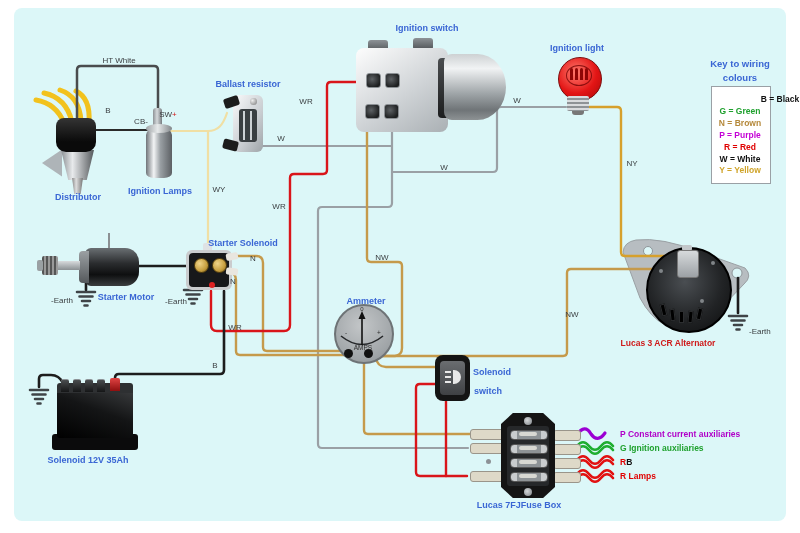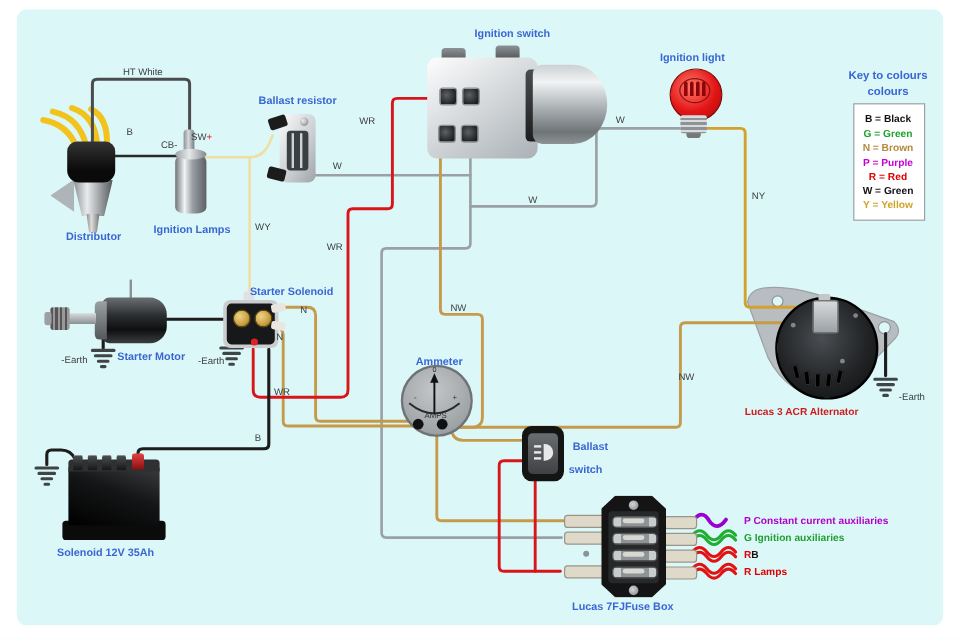--- a/index.html
+++ b/index.html
@@ -328,21 +328,21 @@
   </svg>
 
   <span class="lbl" style="left:78px;top:197px">Distributor</span>
   <span class="lbl" style="left:160px;top:191px">Ignition Lamps</span>
   <span class="lbl" style="left:248px;top:84px">Ballast resistor</span>
   <span class="lbl" style="left:427px;top:28px">Ignition switch</span>
   <span class="lbl" style="left:577px;top:48px">Ignition light</span>
   <span class="lbl" style="left:243px;top:243px">Starter Solenoid</span>
   <span class="lbl" style="left:126px;top:297px">Starter Motor</span>
   <span class="lbl" style="left:366px;top:301px">Ammeter</span>
-  <span class="lbl" style="left:492px;top:372px">Ballast</span>
+  <span class="lbl" style="left:492px;top:372px">Solenoid</span>
   <span class="lbl" style="left:488px;top:391px">switch</span>
   <span class="lbl lbl-red" style="left:668px;top:343px;font-size:8.5px">Lucas 3 ACR Alternator</span>
   <span class="lbl" style="left:88px;top:460px">Solenoid 12V 35Ah</span>
   <span class="lbl" style="left:519px;top:505px">Lucas 7FJFuse Box</span>
 
   <span class="wl" style="left:119px;top:60px">HT White</span>
   <span class="wl" style="left:108px;top:110px">B</span>
   <span class="wl" style="left:141px;top:121px">CB-</span>
   <span class="wl" style="left:168px;top:114px"><span>SW</span><span class="plus">+</span></span>
   <span class="wl" style="left:219px;top:189px">WY</span>
@@ -360,27 +360,27 @@
   <span class="wl" style="left:215px;top:365px">B</span>
   <span class="wl" style="left:62px;top:300px">-Earth</span>
   <span class="wl" style="left:176px;top:301px">-Earth</span>
   <span class="wl-l" style="left:749px;top:331px">-Earth</span>
 
   <span class="af" style="left:362px;top:309px;font-size:6px">0</span>
   <span class="af" style="left:346px;top:332px">-</span>
   <span class="af" style="left:379px;top:332px">+</span>
   <span class="af" style="left:363px;top:347px">AMPS</span>
 
-  <span class="lbl" style="left:740px;top:63px;font-size:9.5px">Key to colours</span>
+  <span class="lbl" style="left:740px;top:63px;font-size:9.5px">Key to wiring</span>
   <span class="lbl" style="left:740px;top:77px;font-size:9.5px">colours</span>
-  <span class="leg" style="left: 740px; top: 99px; color: rgb(17, 17, 17);">B = Black</span>
+  <span class="leg" style="left: 780px; top: 99px; color: rgb(17, 17, 17);">B = Black</span>
   <span class="leg" style="left: 740px; top: 111px; color: rgb(31, 161, 46);">G = Green</span>
   <span class="leg" style="left: 740px; top: 123px; color: rgb(181, 137, 59);">N = Brown</span>
   <span class="leg" style="left: 740px; top: 135px; color: rgb(196, 0, 214);">P = Purple</span>
   <span class="leg" style="left: 740px; top: 147px; color: rgb(224, 0, 0);">R = Red</span>
-  <span class="leg" style="left: 740px; top: 159px; color: rgb(17, 17, 17);">W = Green</span>
+  <span class="leg" style="left: 740px; top: 159px; color: rgb(17, 17, 17);">W = White</span>
   <span class="leg" style="left: 740px; top: 170px; color: rgb(207, 164, 42);">Y = Yellow</span>
 
   <span class="fuse-lbl" style="left: 620px; top: 434px; color: rgb(176, 0, 200);">P Constant current auxiliaries</span>
   <span class="fuse-lbl" style="left: 620px; top: 448px; color: rgb(31, 161, 46);">G Ignition auxiliaries</span>
   <span class="fuse-lbl" style="left:620px;top:462px"><span style="color: rgb(224, 0, 0);">R</span><span style="color: rgb(17, 17, 17);">B</span></span>
   <span class="fuse-lbl" style="left: 620px; top: 476px; color: rgb(224, 0, 0);">R Lamps</span>
 </div>
 
 </body></html>

